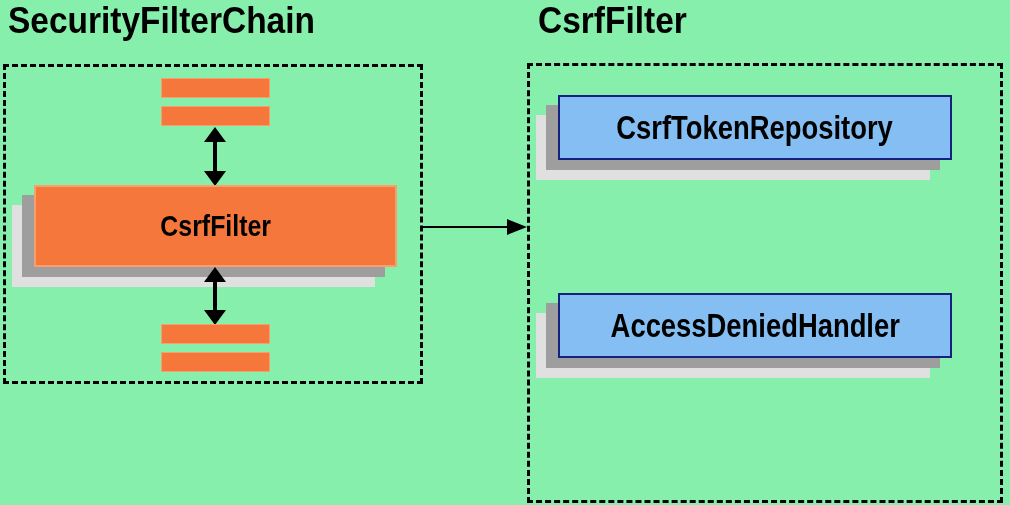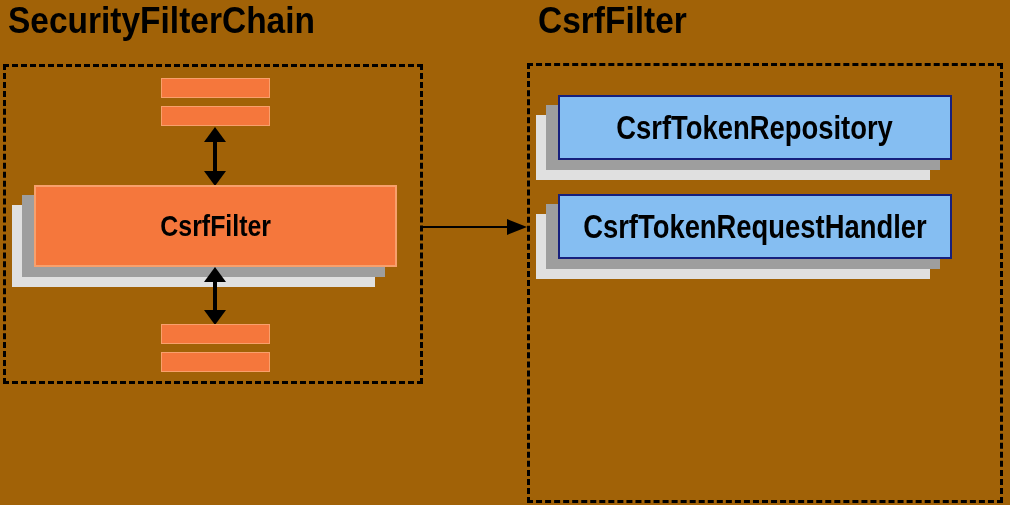--- a/index.html
+++ b/index.html
@@ -1,21 +1,21 @@
 <!DOCTYPE html>
 <html><head>
 <meta charset="utf-8">
 <style>
   html, body { margin: 0; padding: 0; background: #ffffff; }
 
   .canvas {
     position: relative;
     width: 1010px;
     height: 505px;
-    background: #a16207;
+    background: #86efac;
     font-family: "Liberation Sans", sans-serif;
     overflow: hidden;
     color: #000;
   }
 
   .panel-title {
     position: absolute;
     top: 0;
     font-size: 36px;
     font-weight: bold;
@@ -145,21 +145,21 @@
   <div class="panel-title" style="left:538px">CsrfFilter</div>
 
   <div class="dashed-box" style="left:527px; top:63px; width:476px; height:440px"></div>
 
   <div class="node blue-node" style="top:95px">
     <div class="face blue-face">
       <span class="label">CsrfTokenRepository</span>
     </div>
   </div>
 
-  <div class="node blue-node" style="top:194px">
+
+  <div class="node blue-node" style="top:293px">
     <div class="face blue-face">
-      <span class="label">CsrfTokenRequestHandler</span>
+      <span class="label">AccessDeniedHandler</span>
     </div>
   </div>
-
 
 
 </div>
 
 </body></html>

